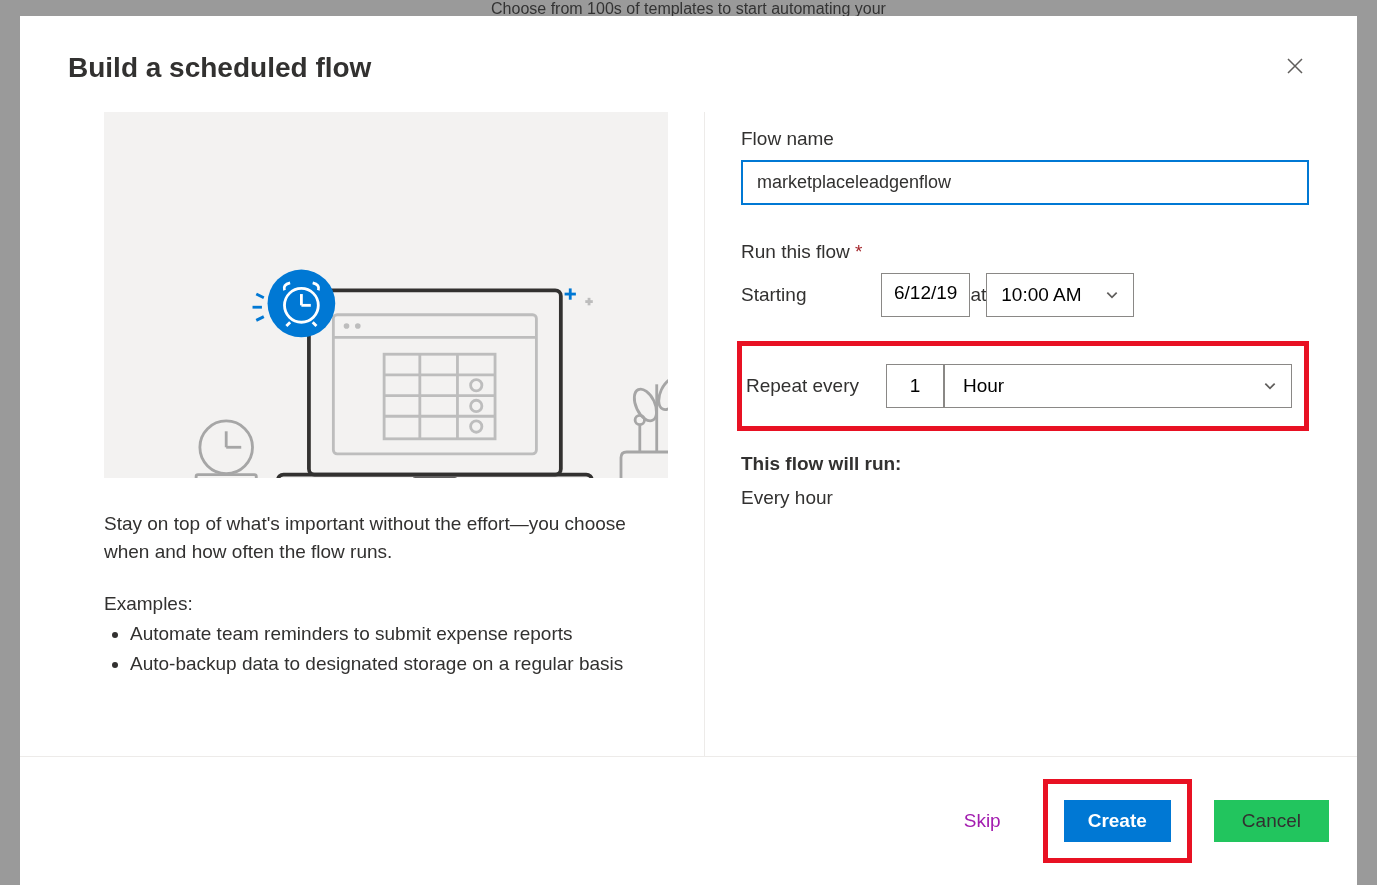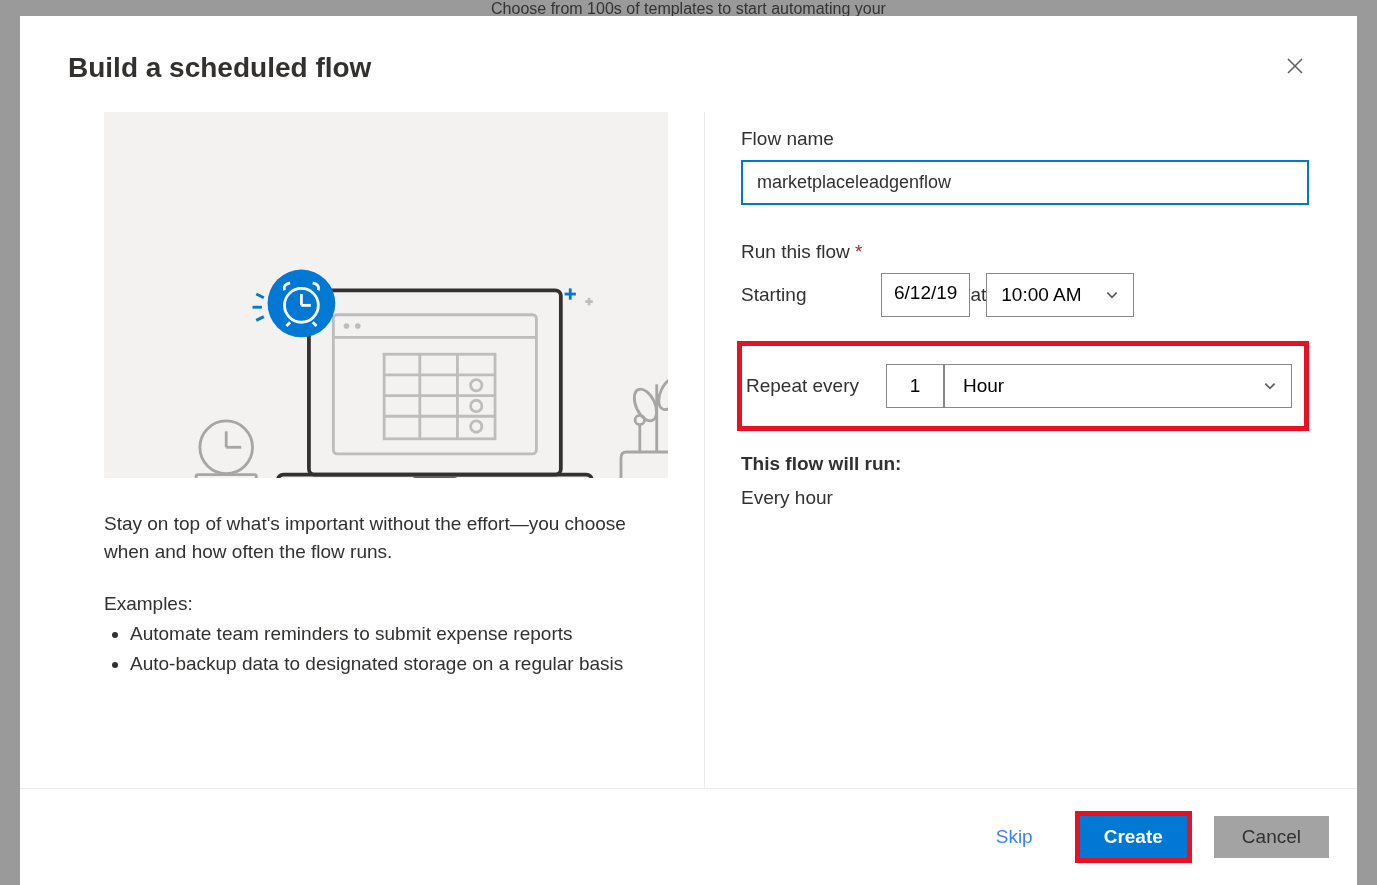--- a/index.html
+++ b/index.html
@@ -179,35 +179,35 @@
     }
     .btn {
       font-size: 19px;
       padding: 10px 24px;
       cursor: pointer;
       border: none;
       font-family: inherit;
     }
     .btn-link {
       background: transparent;
-      color: #3b82f6;
+      color: #a21caf;
       margin-right: 10px;
     }
     .btn-primary {
       background: #0078d4;
       color: #fff;
       font-weight: 600;
     }
     .btn-primary-wrap {
       border: 5px solid #e81123;
-      padding: 0;
+      padding: 16px;
       display: inline-block;
     }
     .btn-default {
-      background: #a3a3a3;
+      background: #22c55e;
       color: #323130;
       margin-left: 14px;
       padding: 10px 28px;
     }
     .chevron {
       width: 14px;
       height: 14px;
     }
     .cal-icon {
       width: 22px;

